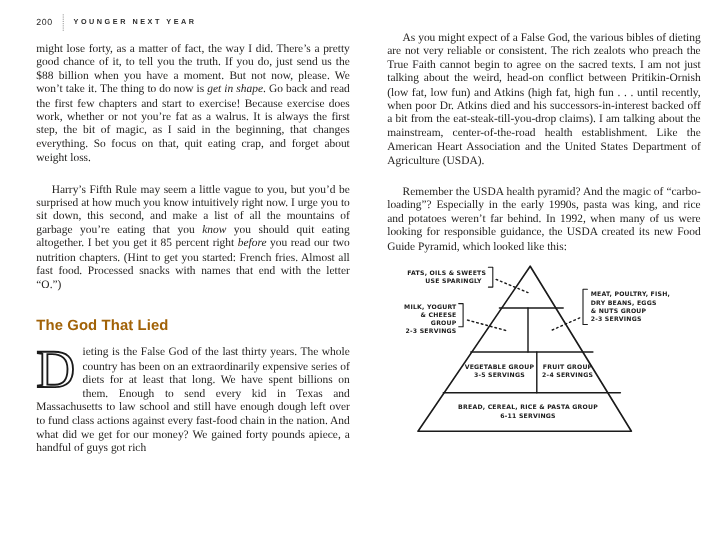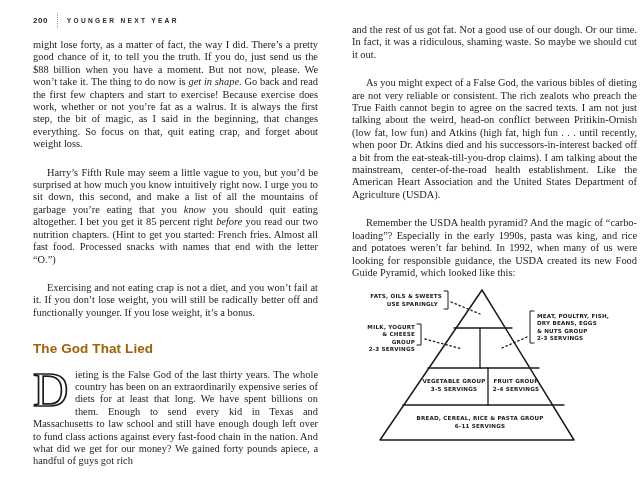--- a/index.html
+++ b/index.html
@@ -13,21 +13,21 @@
   }
   .page { position:absolute; top:13px; width:285px; }
   .page-left  { left:33px; }
   .page-right { left:352px; }
 
   .page-header {
     display:flex; align-items:center; height:15px;
     font-family:"Liberation Sans", sans-serif;
     color:#262626;
   }
-  .pagenum { font-weight:bold; font-size:8px; letter-spacing:0.5px; }
+  .pagenum { font-weight:normal; font-size:8px; letter-spacing:0.5px; }
   .runtitle { font-weight:bold; font-size:6.6px; letter-spacing:2.3px; color:#2c2c2c; }
   .push-right { margin-left:auto; }
   .hsep { width:0; height:15px; border-left:1px dotted #9a9a9a; margin:0 9px; }
 
   .page-body {
     margin-top:11px;
     font-size:10.4px;
     line-height:12.4px;
     text-align:justify;
     hyphens:auto;
@@ -65,33 +65,31 @@
 
 <div class="page page-left">
   <div class="page-header">
     <span class="pagenum">200</span>
     <span class="hsep"></span>
     <span class="runtitle">YOUNGER NEXT YEAR</span>
   </div>
   <div class="page-body">
     <p><span>might lose forty, as a matter of fact, the way I did. There’s a pretty good chance of it, to tell you the truth. If you do, just send us the $88 billion when you have a moment. But not now, please. We won’t take it. The thing to do now is </span><em>get in shape</em><span>. Go back and read the first few chapters and start to exercise! Because exercise does work, whether or not you’re fat as a walrus. It is always the first step, the bit of magic, as I said in the beginning, that changes everything. So focus on that, quit eating crap, and forget about weight loss.</span></p>
     <p class="indent"><span>Harry’s Fifth Rule may seem a little vague to you, but you’d be surprised at how much you know intuitively right now. I urge you to sit down, this second, and make a list of all the mountains of garbage you’re eating that you </span><em>know</em><span> you should quit eating altogether. I bet you get it 85 percent right </span><em>before</em><span> you read our two nutrition chapters. (Hint to get you started: French fries. Almost all fast food. Processed snacks with names that end with the letter “O.”)</span></p>
-    <p class="indent">Exercising and not eating crap is not a diet, and you won’t fail at it. If you don’t lose weight, you will still be radically better off and functionally younger. If you lose weight, it’s a bonus.</p>
     <h2 class="section-heading">The God That Lied</h2>
     <p>
       <svg class="dropcap-svg" width="37" height="37" viewBox="0 0 37 37">
         <text x="0" y="35" font-size="49" font-family="Liberation Serif, serif" fill="#ffffff" stroke="#1b1b1b" stroke-width="1.7">D</text>
       </svg><span>ieting is the False God of the last thirty years. The whole country has been on an extraordinarily expensive series of diets for at least that long. We have spent billions on them. Enough to send every kid in Texas and Massachusetts to law school and still have enough dough left over to fund class actions against every fast-food chain in the nation. And what did we get for our money? We gained forty pounds apiece, a handful of guys got rich</span>
     </p>
   </div>
 </div>
 
 <div class="page page-right">
   <div class="page-body">
-    <p>and the rest of us got fat. Not a good use of our dough. Or our time. In fact, it was a ridiculous, shaming waste. So maybe we should cut it out.</p>
     <p class="indent">As you might expect of a False God, the various bibles of dieting are not very reliable or consistent. The rich zealots who preach the True Faith cannot begin to agree on the sacred texts. I am not just talking about the weird, head-on conflict between Pritikin-Ornish (low fat, low fun) and Atkins (high fat, high fun . . . until recently, when poor Dr. Atkins died and his successors-in-interest backed off a bit from the eat-steak-till-you-drop claims). I am talking about the mainstream, center-of-the-road health establishment. Like the American Heart Association and the United States Department of Agriculture (USDA).</p>
     <p class="indent">Remember the USDA health pyramid? And the magic of “carbo-loading”? Especially in the early 1990s, pasta was king, and rice and potatoes weren’t far behind. In 1992, when many of us were looking for responsible guidance, the USDA created its new Food Guide Pyramid, which looked like this:</p>
 
     <svg class="pyramid" width="285" height="172" viewBox="0 0 285 172">
 
       <path class="ink-line" stroke-width="1.5" d="M130 7 L28 157 L222 157 Z"></path>
 
       <path class="ink-line" stroke-width="1.3" d="M102 45 L160 45"></path>
       <path class="ink-line" stroke-width="1.3" d="M76 85 L187 85"></path>
       <path class="ink-line" stroke-width="1.3" d="M51 122 L212 122"></path>

